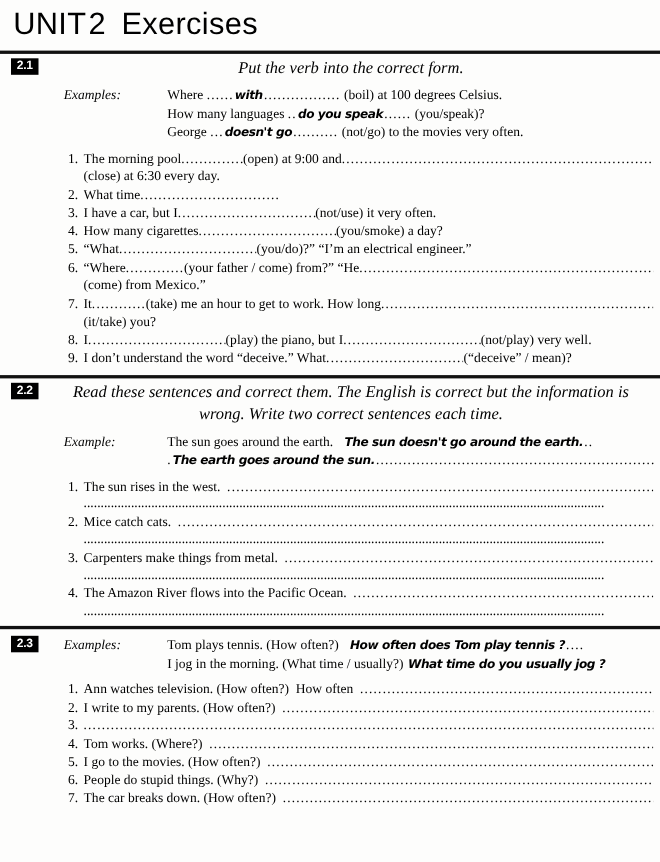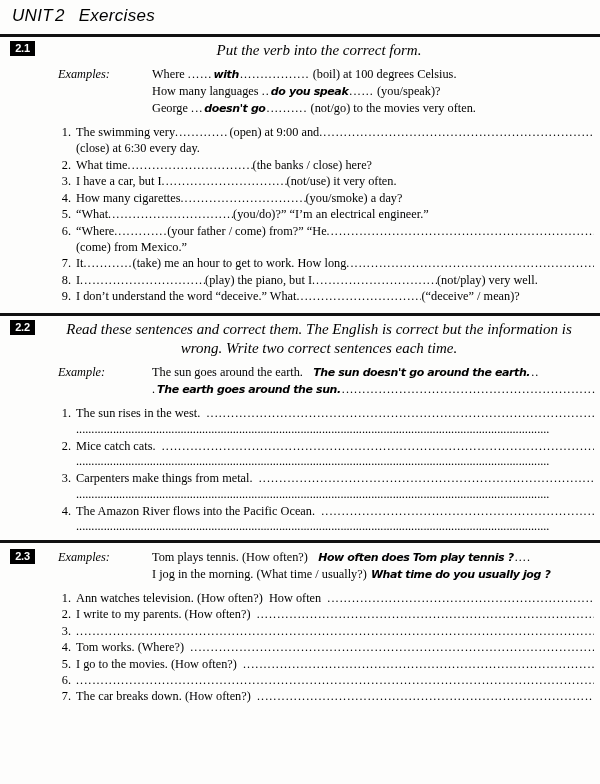--- a/index.html
+++ b/index.html
@@ -20,26 +20,25 @@
     width: 600px;
     height: 784px;
     box-sizing: border-box;
     padding: 0;
     background: #fdfdfc;
   }
 
   
   .page-title {
     font-family: "Liberation Sans", "DejaVu Sans", sans-serif;
-    font-size: 17px;
+    font-size: 28px;
     font-weight: 400;
     letter-spacing: 0.3px;
     padding: 7px 0 0 12px;
     line-height: 1.1;
-    font-style: italic;
   }
   .page-title .unit-word { margin-right: 2px; }
   .page-title .unit-num { margin-right: 14px; }
 
   
   .exercise {
     position: relative;
     margin-top: 8px;
   }
   .rule {
@@ -196,38 +195,37 @@
           <span class="ex-label blank"></span>
           <span class="ex-text"><span>George</span> <span class="dots">...</span><span class="hand">doesn't go</span><span class="dots">..........</span> <span>(not/go) to the movies very often.</span></span>
         </div>
       </div>
 
       <div class="qlist" id="list-21">
           <div>
             <div class="qitem">
               <span class="qnum">1.</span>
               <span class="qtext flexline">
-                <span>The swimming very </span>
+                <span>The morning pool </span>
                 <span class="dotfill" style="width: 125px;">..........................................................................................................................................................</span>
                 <span> </span>
                 <span>(open) at 9:00 and </span>
                 <span class="dotfill grow" style="width: auto;">..........................................................................................................................................................</span>
                 <span> </span>
               </span>
             </div>
             <div class="cont-line">(close) at 6:30 every day.</div>
           </div>
           <div>
             <div class="qitem">
               <span class="qnum">2.</span>
               <span class="qtext flexline">
                 <span>What time </span>
                 <span class="dotfill" style="width: 125px;">..........................................................................................................................................................</span>
                 <span> </span>
-                <span>(the banks / close) here? </span>
               </span>
             </div>
           </div>
           <div>
             <div class="qitem">
               <span class="qnum">3.</span>
               <span class="qtext flexline">
                 <span>I have a car, but I </span>
                 <span class="dotfill" style="width: 125px;">..........................................................................................................................................................</span>
                 <span> </span>
@@ -276,20 +274,21 @@
               <span class="qnum">7.</span>
               <span class="qtext flexline">
                 <span>It </span>
                 <span class="dotfill" style="width: 125px;">..........................................................................................................................................................</span>
                 <span> </span>
                 <span>(take) me an hour to get to work. How long </span>
                 <span class="dotfill grow" style="width: auto;">..........................................................................................................................................................</span>
                 <span> </span>
               </span>
             </div>
+            <div class="cont-line">(it/take) you?</div>
           </div>
           <div>
             <div class="qitem">
               <span class="qnum">8.</span>
               <span class="qtext flexline">
                 <span>I </span>
                 <span class="dotfill" style="width: 125px;">..........................................................................................................................................................</span>
                 <span> </span>
                 <span>(play) the piano, but I </span>
                 <span class="dotfill" style="width: 125px;">..........................................................................................................................................................</span>
@@ -423,20 +422,21 @@
           <div class="qitem">
             <span class="qnum">5.</span>
             <span class="qtext flexline">
               <span>I go to the movies. (How often?)&nbsp;&nbsp;</span>
               <span class="dotfill grow" style="width: auto;">..........................................................................................................................................................</span>
             </span>
           </div>
           <div class="qitem">
             <span class="qnum">6.</span>
             <span class="qtext flexline">
+              <span>People do stupid things. (Why?)&nbsp;&nbsp;</span>
               <span class="dotfill grow" style="width: auto;">..........................................................................................................................................................</span>
             </span>
           </div>
           <div class="qitem">
             <span class="qnum">7.</span>
             <span class="qtext flexline">
               <span>The car breaks down. (How often?)&nbsp;&nbsp;</span>
               <span class="dotfill grow" style="width: auto;">..........................................................................................................................................................</span>
             </span>
           </div>

